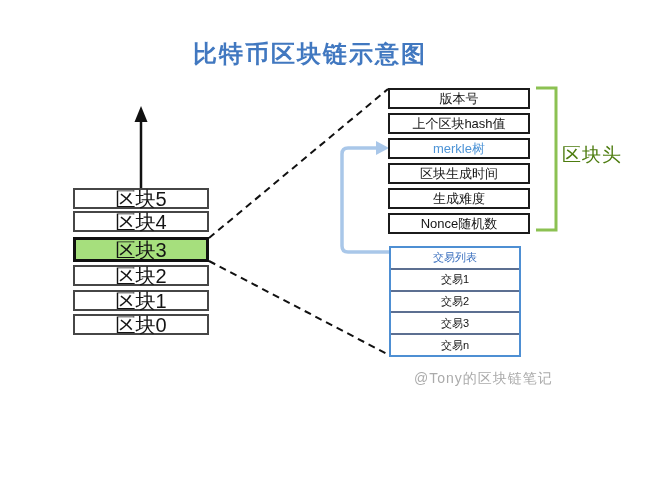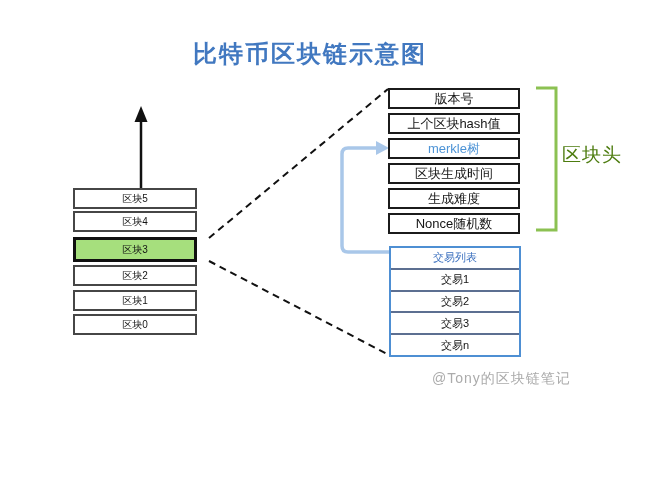--- a/index.html
+++ b/index.html
@@ -6,34 +6,34 @@
   .canvas{
     position:relative;width:667px;height:500px;background:#ffffff;
     font-family:"Liberation Sans","DejaVu Sans",sans-serif;overflow:hidden;padding-left:48px;
   }
   .title{
     position:absolute;left:130px;top:38px;width:360px;text-align:center;
     font-size:24px;font-weight:bold;color:#4178C0;letter-spacing:2px;
   }
   
   .chain-block{
-    position:absolute;left:73px;width:124px;height:21px;box-sizing:border-box;
+    position:absolute;left:73px;width:136px;height:21px;box-sizing:border-box;
     border:2px solid #464646;background:#ffffff;color:#141414;
     display:flex;align-items:center;justify-content:center;
-    font-size:10px;line-height:1;
+    font-size:20px;line-height:1;
   }
   .chain-block.b5{top:188px;}
   .chain-block.b4{top:211px;}
   .chain-block.b3{top:237px;height:25px;border:3px solid #101010;background:#A6DF7D;font-weight:normal;}
   .chain-block.b2{top:265px;}
   .chain-block.b1{top:290px;}
   .chain-block.b0{top:314px;}
   
   .hdr-field{
-    position:absolute;left:388px;width:132px;height:21px;box-sizing:border-box;
+    position:absolute;left:388px;width:142px;height:21px;box-sizing:border-box;
     border:2px solid #1b1b1b;background:#ffffff;color:#141414;
     display:flex;align-items:center;justify-content:center;
     font-size:13px;line-height:1;
   }
   .hdr-field.f0{top:88px;}
   .hdr-field.f1{top:113px;}
   .hdr-field.f2{top:138px;color:#4E94D6;}
   .hdr-field.f3{top:163px;}
   .hdr-field.f4{top:188px;}
   .hdr-field.f5{top:213px;}
@@ -47,21 +47,21 @@
     font-size:11px;color:#141414;line-height:1;
   }
   .tx-row + .tx-row{border-top:2px solid #5c6f91;}
   .tx-row.tx-header{color:#3A6FBE;}
   
   .bracket-label{
     position:absolute;left:562px;top:145px;font-size:19px;color:#4d7c0f;
     letter-spacing:1px;line-height:1;
   }
   .watermark{
-    position:absolute;left:432px;top:369px;font-size:14px;color:#ABABAB;
+    position:absolute;left:414px;top:369px;font-size:14px;color:#ABABAB;
     letter-spacing:1px;line-height:1.3;
   }
   svg.overlay{position:absolute;left:0;top:0;pointer-events:none;}
 </style>
 </head>
 <body>
 
 <div class="canvas">
 
   <svg class="overlay" width="667" height="500" viewBox="0 0 667 500">

